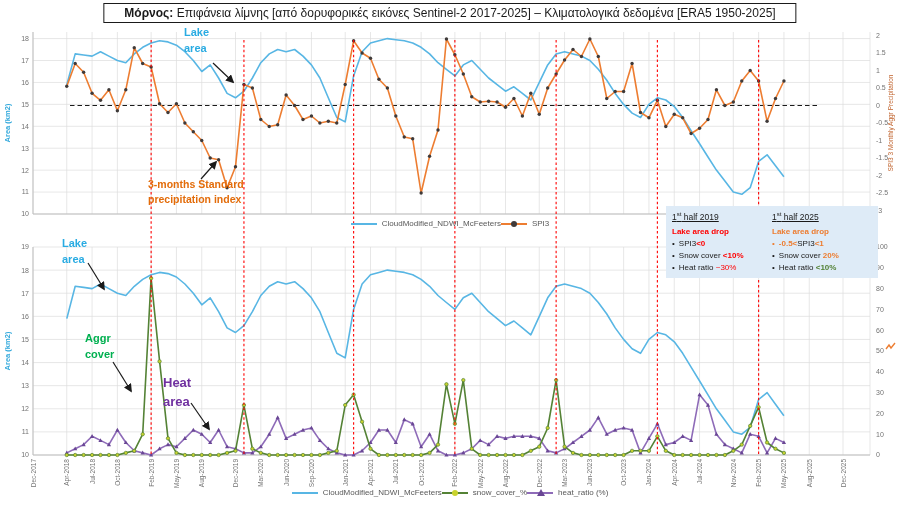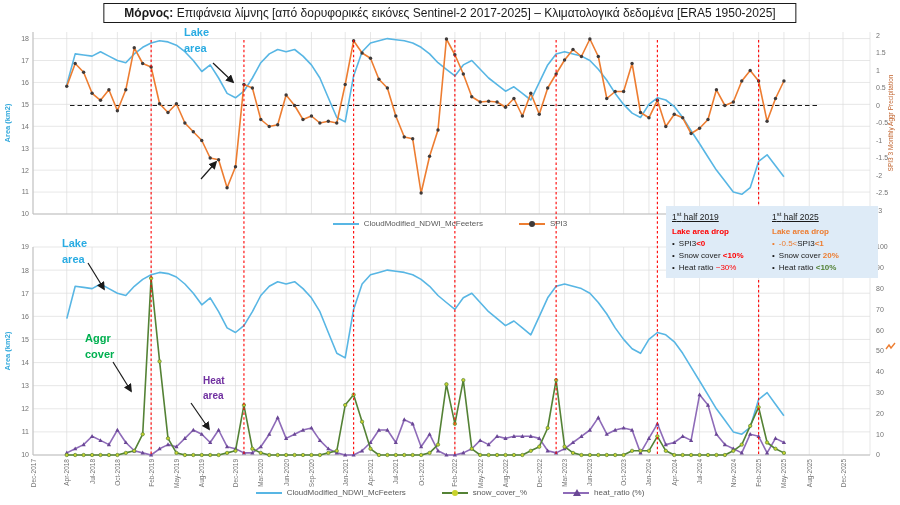--- a/index.html
+++ b/index.html
@@ -6,21 +6,21 @@
   .stage{position:relative;width:900px;height:505px;background:#fff;overflow:hidden;
          font-family:"Liberation Sans",sans-serif;}
   #chart-svg{position:absolute;left:0;top:0;}
   .title-box{position:absolute;top:3px;left:50%;transform:translateX(-50%);
              border:1.4px solid #1a1a1a;background:#fff;padding:2px 20px;
              font-size:12px;color:#1a1a1a;white-space:nowrap;}
   .title-box .b{font-weight:bold;}
   .ann{position:absolute;font-weight:bold;line-height:1.45;z-index:3;}
   .ann div{white-space:nowrap;}
   .legend{position:absolute;left:0;width:900px;display:flex;justify-content:center;
-          gap:36px;font-size:8px;color:#595959;z-index:3;align-items:center;}
+          font-size:8px;color:#595959;z-index:3;align-items:center;}
   .legend-item{display:flex;align-items:center;gap:5px;}
   .sw{position:relative;width:26px;height:9px;display:inline-block;}
   .swline{position:absolute;left:0;right:0;top:4px;height:2px;}
   .swdot{position:absolute;left:10px;top:2px;width:6px;height:6px;border-radius:50%;}
   .swtri{position:absolute;left:10px;top:1px;width:0;height:0;
          border-left:4px solid transparent;border-right:4px solid transparent;
          border-bottom:7px solid #000;}
   .infobox{position:absolute;background:#DEEBF7;padding:4px 6px 5px 6px;z-index:4;
            font-size:8px;color:#1a1a1a;line-height:1.4;}
   .infobox .ib-title{text-decoration:underline;font-size:8.5px;color:#1a1a1a;}
@@ -417,30 +417,34 @@
     </svg>
 
   <div class="title-box">
     <span class="b">Μόρνος:</span><span> Επιφάνεια λίμνης [από δορυφορικές εικόνες Sentinel-2 2017-2025] – Κλιματολογικά δεδομένα [ERA5 1950-2025]</span>
   </div>
 
   <div class="ann" style="left: 184px; top: 25px; font-size: 11px; color: rgb(41, 171, 226);">
     <div>Lake</div>
     <div>area</div>
   </div>
+  <div class="ann" style="left: 148px; top: 177px; font-size: 10.5px; color: rgb(227, 108, 10);">
+    <div>3-months Standard</div>
+    <div>precipitation index</div>
+  </div>
 
   <div class="ann" style="left: 62px; top: 236px; font-size: 11px; color: rgb(41, 171, 226);">
     <div>Lake</div>
     <div>area</div>
   </div>
   <div class="ann" style="left: 85px; top: 331px; font-size: 11px; color: rgb(0, 176, 80);">
     <div>Aggr</div>
     <div>cover</div>
   </div>
-  <div class="ann" style="left: 163px; top: 374px; font-size: 10px; color: rgb(112, 48, 160); margin-left: 40px;">
+  <div class="ann" style="left: 163px; top: 374px; font-size: 13px; color: rgb(112, 48, 160);">
     <div>Heat</div>
     <div>area</div>
   </div>
 
   <div class="legend" id="legend-top" style="top:219px;">
       <span class="legend-item">
         <span class="sw">
           <span class="swline" style="background: rgb(88, 182, 228);"></span>
         </span>
         <span>CloudModified_NDWI_McFeeters</span>
@@ -493,21 +497,21 @@
           <span><span style="color: rgb(26, 26, 26); font-weight: normal;">Heat ratio </span><span style="color: rgb(255, 0, 0); font-weight: normal;">~30%</span></span>
         </li>
       </ul>
   </div>
   <div class="infobox" id="infobox-1" style="left:766px;top:206px;width:100px;">
     <div class="ib-title"><span>1</span><sup>st</sup><span> half 2025</span></div>
     <div class="ib-sub" style="color: rgb(237, 125, 49);">Lake area drop</div>
     <ul>
         <li>
           <span style="color: rgb(237, 125, 49);">•</span>
-          <span><span style="color: rgb(237, 125, 49); font-weight: normal;">-0.5&lt;</span><span style="color: rgb(26, 26, 26); font-weight: normal;">SPI3</span><span style="color: rgb(237, 125, 49); font-weight: bold;">&lt;1</span></span>
+          <span><span style="color: rgb(237, 125, 49); font-weight: bold;">-0.5&lt;</span><span style="color: rgb(26, 26, 26); font-weight: normal;">SPI3</span><span style="color: rgb(237, 125, 49); font-weight: bold;">&lt;1</span></span>
         </li>
         <li>
           <span style="color: rgb(26, 26, 26);">•</span>
           <span><span style="color: rgb(26, 26, 26); font-weight: normal;">Snow cover </span><span style="color: rgb(237, 125, 49); font-weight: bold;">20%</span></span>
         </li>
         <li>
           <span style="color: rgb(26, 26, 26);">•</span>
           <span><span style="color: rgb(26, 26, 26); font-weight: normal;">Heat ratio </span><span style="color: rgb(83, 129, 53); font-weight: bold;">&lt;10%</span></span>
         </li>
       </ul>

